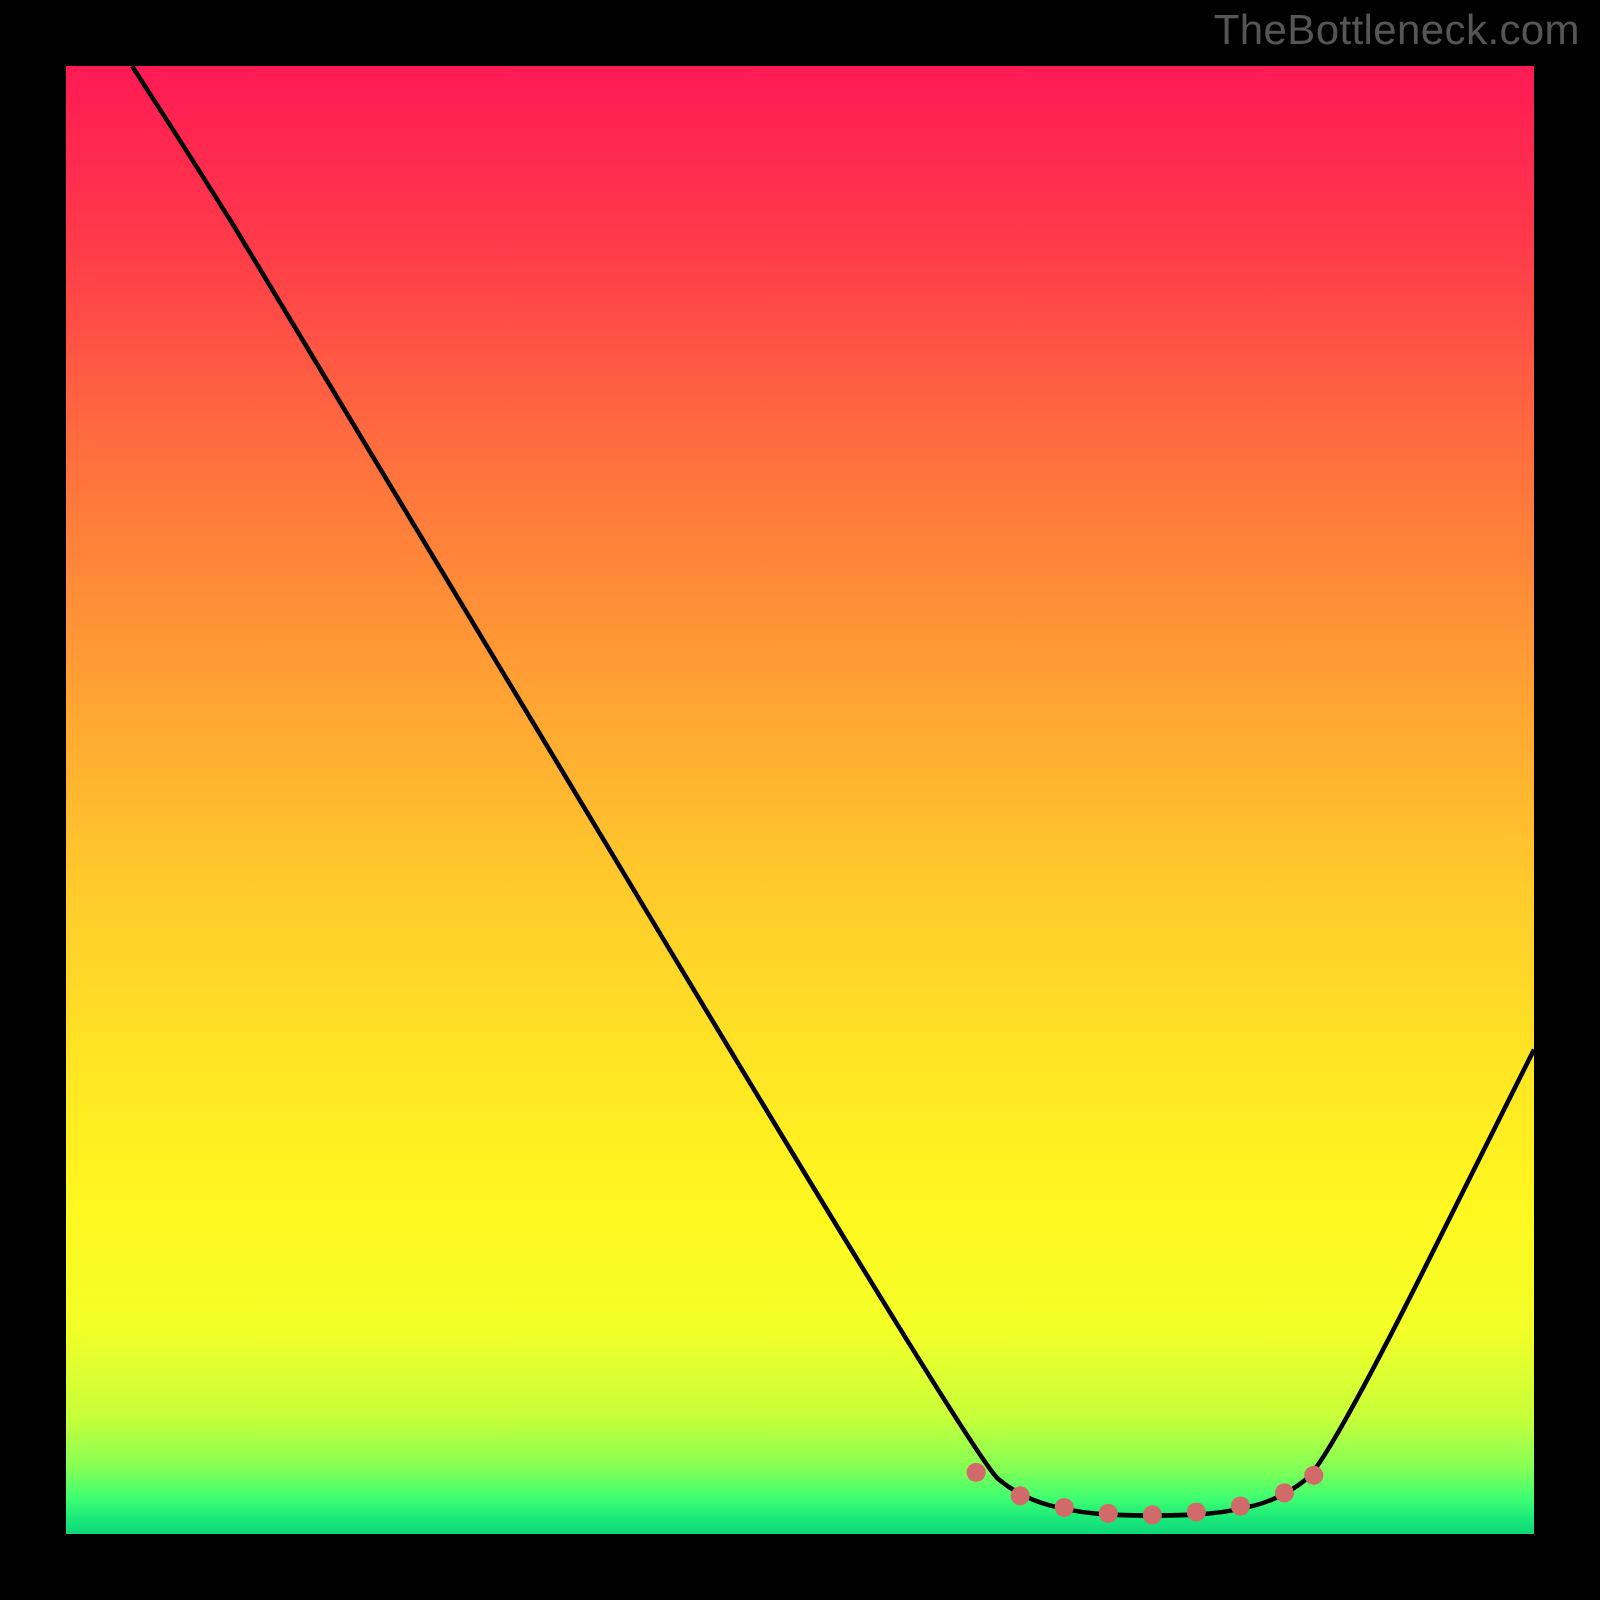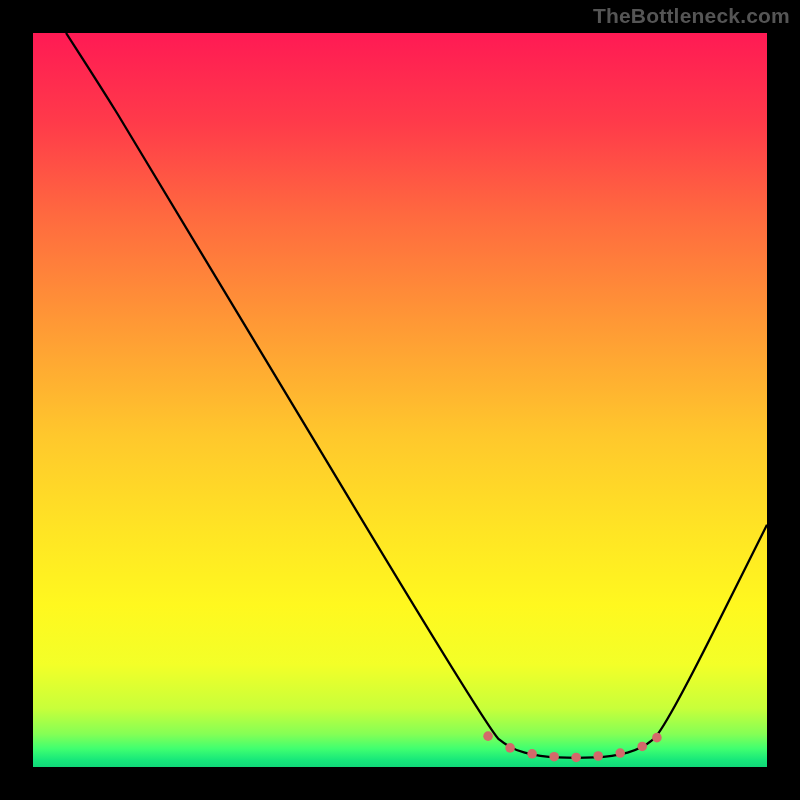--- a/index.html
+++ b/index.html
@@ -16,21 +16,21 @@
     width: 800px;
     height: 800px;
     background: #000;
   }
   .watermark {
     position: absolute;
     top: 4px;
     right: 10px;
     color: #555;
     font-size: 21px;
-    font-weight: bold;
+    font-weight: normal;
     letter-spacing: 0.2px;
     z-index: 10;
   }
   .plot-area {
     position: absolute;
     left: 33px;
     top: 33px;
     width: 734px;
     height: 734px;
     overflow: hidden;

